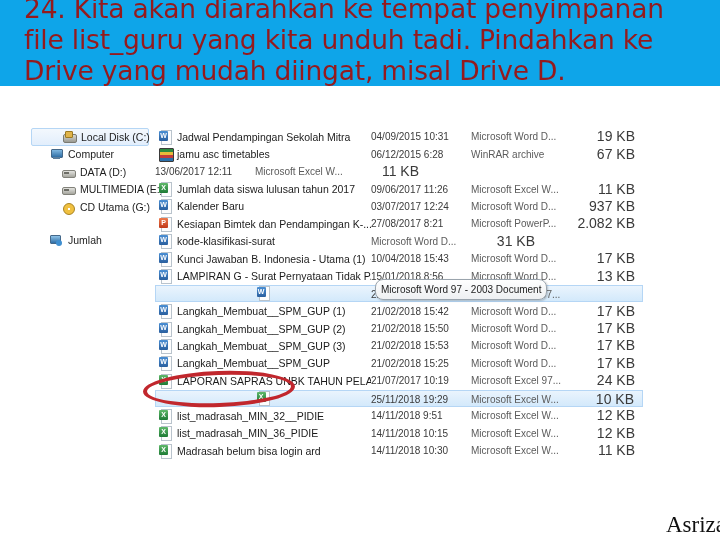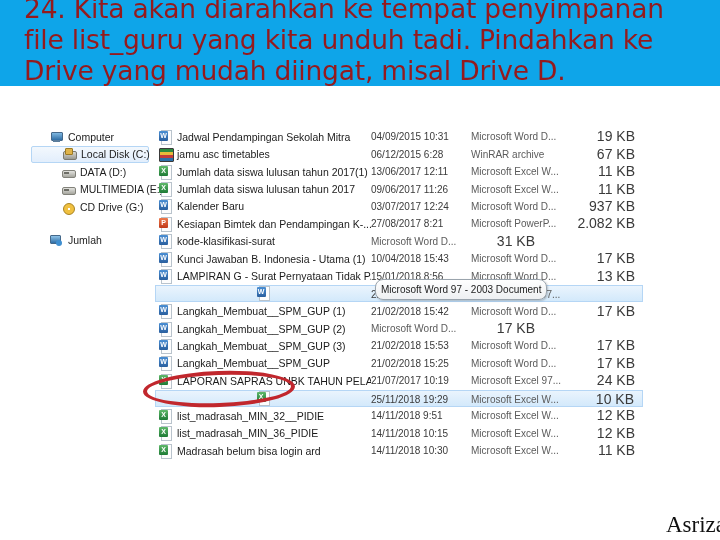--- a/index.html
+++ b/index.html
@@ -307,39 +307,39 @@
 </head>
 <body>
 
 <div id="caption-band">
   <div id="caption-text">24. Kita akan diarahkan ke tempat penyimpanan file list_guru yang kita unduh tadi. Pindahkan ke Drive yang mudah diingat, misal Drive D.</div>
 </div>
 
 <div id="explorer">
 
   <div id="nav-pane">
+      <div class="nav-item level2 selected">
+        <span class="nav-ico ico-harddisk"></span>
+        <span>Local Disk (C:)</span>
+      </div>
       <div class="nav-item">
         <span class="nav-ico ico-computer"></span>
         <span>Computer</span>
       </div>
-      <div class="nav-item level2 selected">
-        <span class="nav-ico ico-harddisk"></span>
-        <span>Local Disk (C:)</span>
-      </div>
       <div class="nav-item level2">
         <span class="nav-ico ico-drive"></span>
         <span>DATA (D:)</span>
       </div>
       <div class="nav-item level2">
         <span class="nav-ico ico-drive"></span>
         <span>MULTIMEDIA (E:)</span>
       </div>
       <div class="nav-item level2">
         <span class="nav-ico ico-cd"></span>
-        <span>CD Drive (G:)</span>
+        <span>CD Utama (G:)</span>
       </div>
       <div class="nav-spacer"></div>
       <div class="nav-item">
         <span class="nav-ico ico-network"></span>
         <span>Jumlah</span>
       </div>
     </div>
 
   <div id="file-list">
       <div class="file-row">
@@ -359,27 +359,20 @@
           <span class="doc-ico ico-rar">
             <span class="badge"></span>
           </span>
           <span>jamu asc timetables</span>
         </div>
         <div class="fr-date">06/12/2015 6:28</div>
         <div class="fr-type">WinRAR archive</div>
         <div class="fr-size">67 KB</div>
       </div>
       <div class="file-row">
-        <div class="fr-name">
-          <span class="doc-ico ico-excel">
-            <span class="page"></span>
-            <span class="badge">X</span>
-          </span>
-          <span>Jumlah data siswa lulusan tahun 2017(1)</span>
-        </div>
         <div class="fr-date">13/06/2017 12:11</div>
         <div class="fr-type">Microsoft Excel W...</div>
         <div class="fr-size">11 KB</div>
       </div>
       <div class="file-row">
         <div class="fr-name">
           <span class="doc-ico ico-excel">
             <span class="page"></span>
             <span class="badge">X</span>
           </span>
@@ -473,20 +466,21 @@
         <div class="fr-size">17 KB</div>
       </div>
       <div class="file-row">
         <div class="fr-name">
           <span class="doc-ico ico-word">
             <span class="page"></span>
             <span class="badge">W</span>
           </span>
           <span>Langkah_Membuat__SPM_GUP (2)</span>
         </div>
+        <div class="fr-date">21/02/2018 15:50</div>
         <div class="fr-type">Microsoft Word D...</div>
         <div class="fr-size">17 KB</div>
       </div>
       <div class="file-row">
         <div class="fr-name">
           <span class="doc-ico ico-word">
             <span class="page"></span>
             <span class="badge">W</span>
           </span>
           <span>Langkah_Membuat__SPM_GUP (3)</span>

